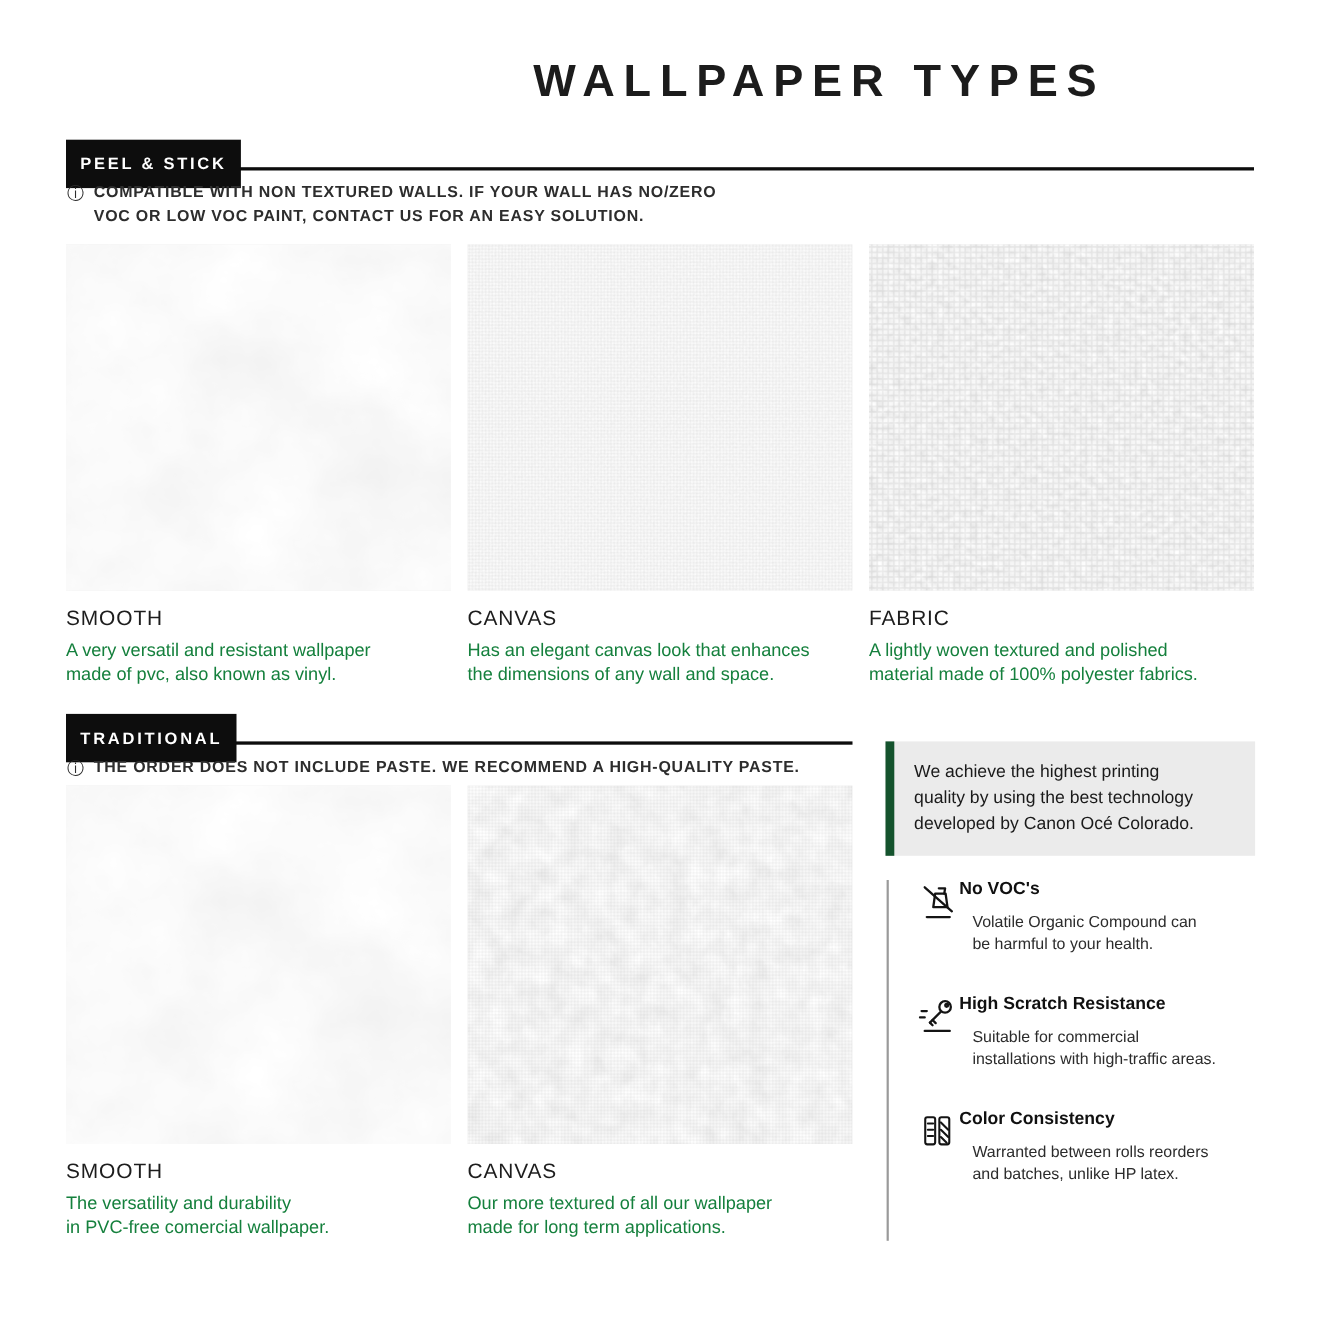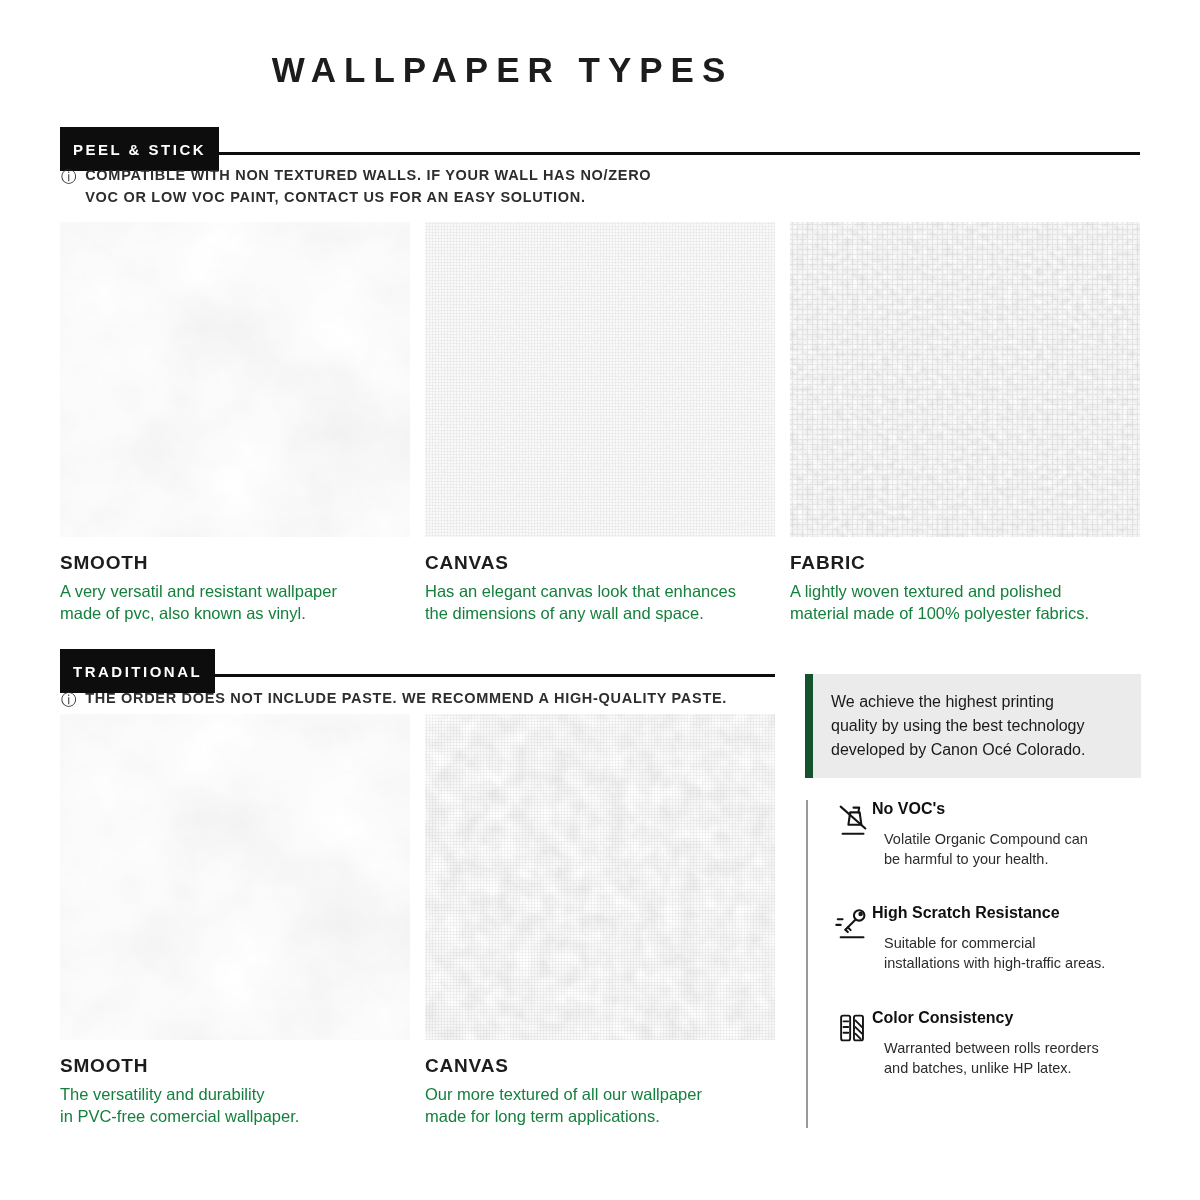--- a/index.html
+++ b/index.html
@@ -1,19 +1,19 @@
 <!DOCTYPE html>
 <html><head>
 <meta charset="utf-8">
 <style>
   html,body{margin:0;padding:0;background:#ffffff}
   .page{position:relative;width:1200px;height:1200px;background:#ffffff;font-family:"Liberation Sans",sans-serif;color:#222;overflow:hidden}
 
-  .title{position:absolute;top:50px;left:0;width:1005px;margin:0;text-align:center;
-         font-size:35px;font-weight:700;letter-spacing:8px;color:#1c1c1c}
+  .title{position:absolute;top:50px;left:0;width:1005px;margin:0;text-align:right;
+         font-size:41px;font-weight:700;letter-spacing:8px;color:#1c1c1c}
 
   .section-header{position:absolute;left:60px;height:28px}
   .hdr1{top:127px;width:1080px}
   .hdr2{top:649px;width:715px}
   .rule{position:absolute;left:0;right:0;bottom:0;height:3px;background:#0d0d0d}
   .badge{position:absolute;left:0;top:0;height:44px;background:#0d0d0d;color:#ffffff;
          font-size:15px;font-weight:700;letter-spacing:2.5px;padding:0 13px;
          display:flex;align-items:center;white-space:nowrap}
 
   .note{position:absolute;left:61px;display:flex;gap:8px;font-size:14.5px;font-weight:600;
@@ -24,21 +24,21 @@
   .note-line{display:block;line-height:1.5}
 
   .swatch-row{position:absolute;left:60px;display:flex;gap:15px}
   .row1{top:222px}
   .row2{top:714px}
   .swatch{margin:0;width:350px}
   .tex-box{position:relative;width:100%;background:#f3f3f3;overflow:hidden}
   .row1 .tex-box{height:315px}
   .row2 .tex-box{height:326px}
   .tex{position:absolute;top:0;left:0;width:100%;height:100%;display:block}
-  .swatch-name{margin-top:15px;font-size:19px;font-weight:700;letter-spacing:.8px;color:#1d1d1d}
+  .swatch-name{margin-top:15px;font-size:19px;font-weight:400;letter-spacing:.8px;color:#1d1d1d}
   .swatch-desc{margin:7px 0 0;font-size:16.5px;line-height:1.32;color:#15803d;white-space:pre-line}
 
   .quality-panel{position:absolute;left:805px;top:674px;width:336px}
   .quote-box{box-sizing:border-box;background:#ebebeb;border-left:8px solid #14532d;
              padding:16px 16px 16px 18px;font-size:16px;line-height:1.5;color:#1a1a1a}
   .quote-box p{margin:0;white-space:pre-line}
   .features{position:relative;margin-top:22px;padding-left:29px}
   .vline{position:absolute;left:1px;top:0;height:328px;width:2px;background:#9a9a9a}
   .feature{display:flex;gap:0;margin-bottom:23px}
   .f-icon{flex:0 0 38px;width:38px;height:38px}

